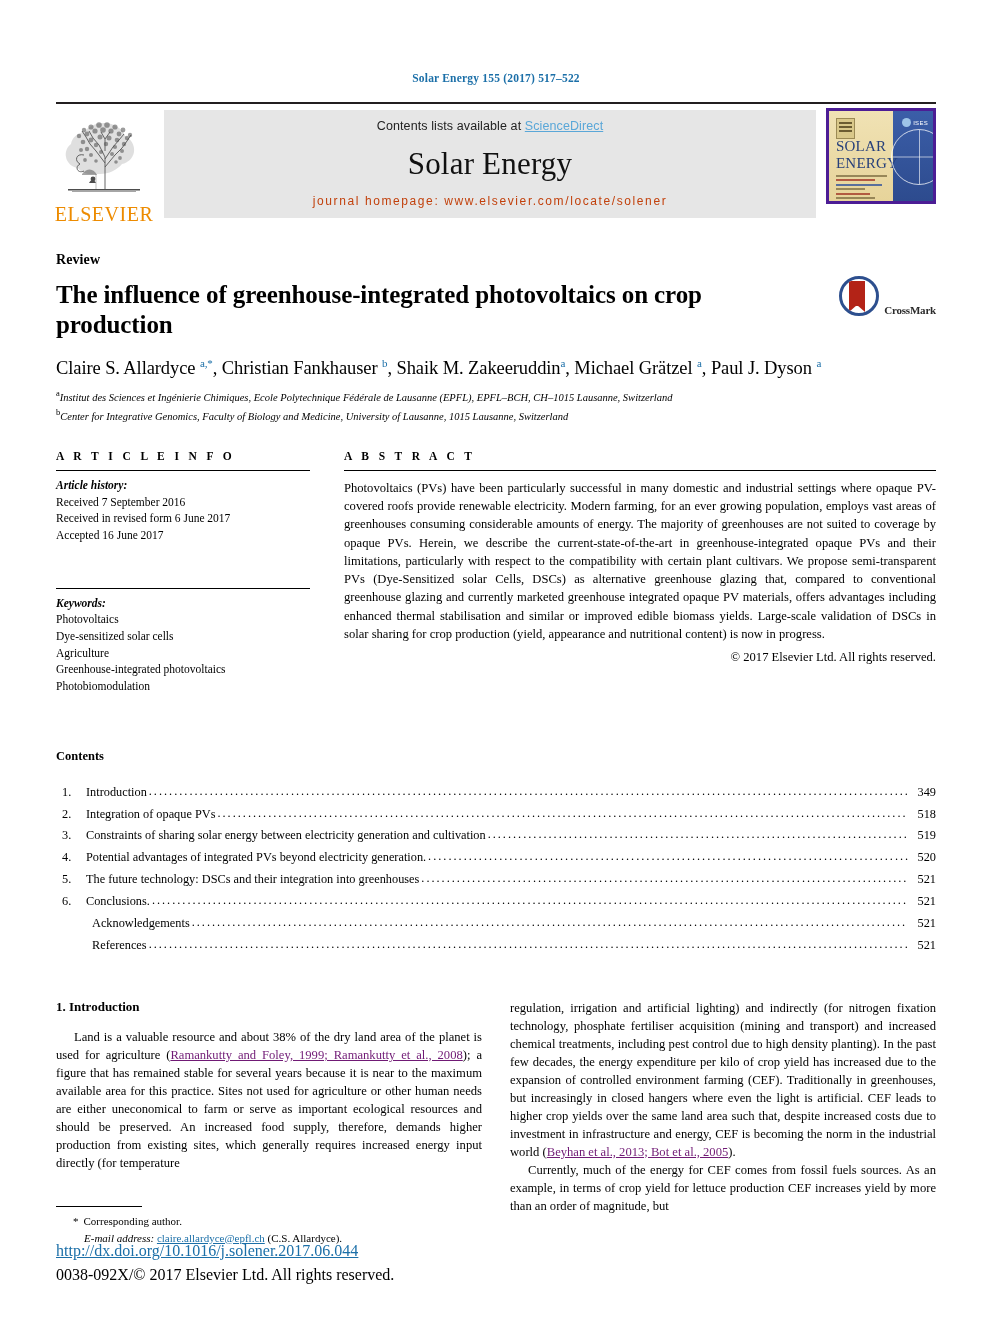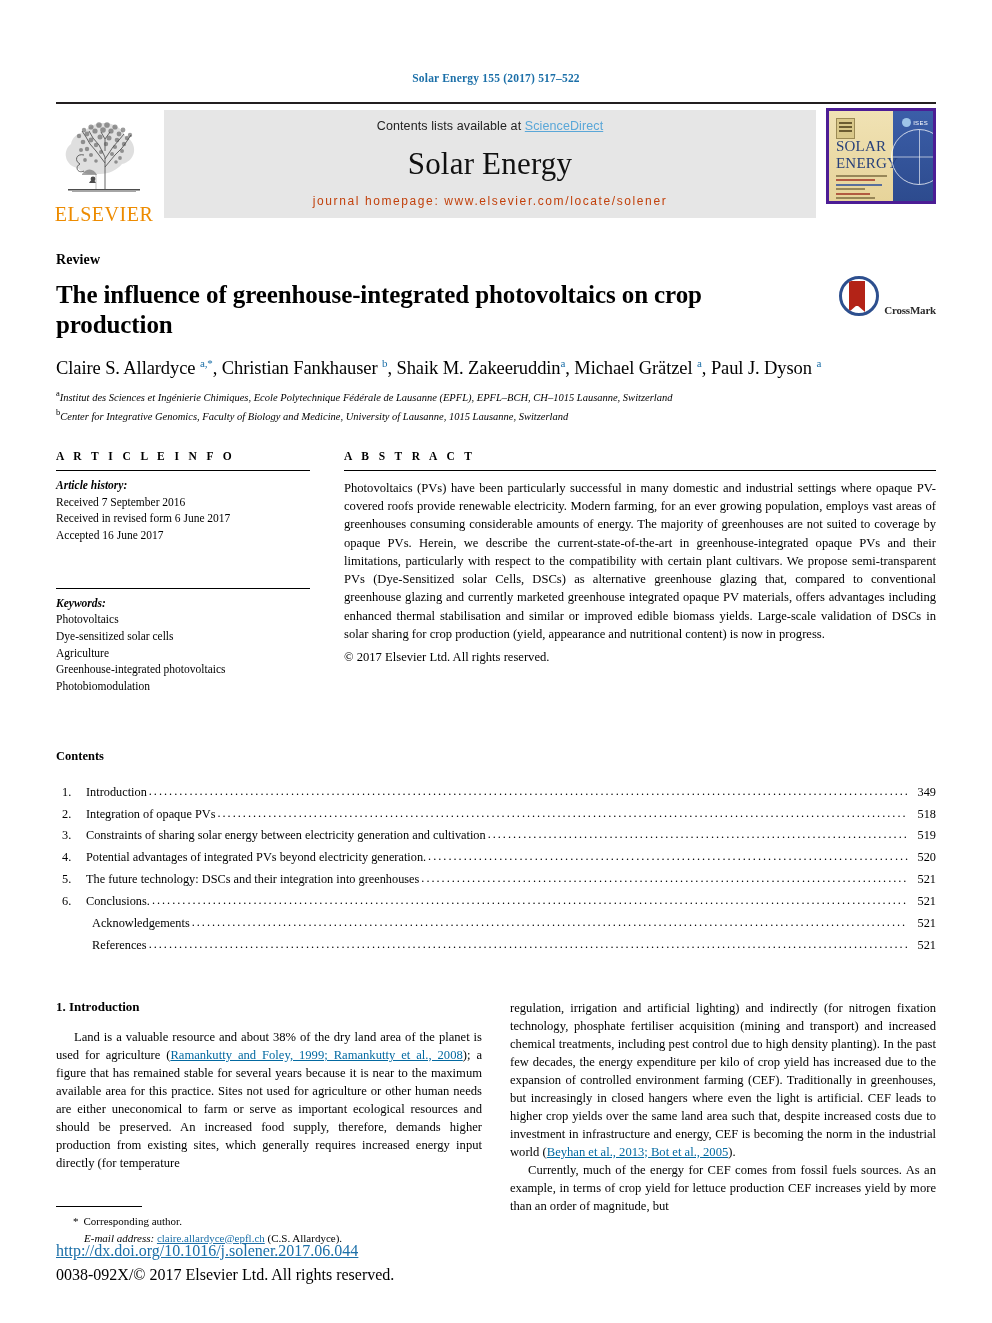--- a/index.html
+++ b/index.html
@@ -197,21 +197,21 @@
   .sec-head {
     font-weight: bold; font-size: 11.5px; letter-spacing: 3.4px;
   }
   .rule { border-top: 1.6px solid #000; margin-top: 8px; }
   .sub-it { font-style: italic; font-weight: bold; font-size: 11.5px; }
   .info-body { font-size: 11.5px; line-height: 1.45; padding-top: 6px; }
   .kw-block { margin-top: 44px; }
   .abs-body {
     font-size: 12.6px; line-height: 1.45; text-align: justify; padding-top: 8px;
   }
-  .abs-copy { text-align: left; margin-top: 7px; font-size: 12.6px; }
+  .abs-copy { text-align: right; margin-top: 7px; font-size: 12.6px; }
 
   
   .contents-wrap { margin-top: 54px; }
   .contents-title { font-weight: bold; font-size: 12.5px; }
   .toc { margin-top: 18px; font-size: 12.3px; }
   .toc-row { display: flex; align-items: baseline; line-height: 1.78; }
   .toc-num { width: 30px; flex: 0 0 30px; padding-left: 6px; box-sizing: border-box; }
   .toc-label { white-space: nowrap; }
   .toc-dots {
     flex: 1 1 auto; margin: 0 2px; overflow: hidden; white-space: nowrap;
@@ -225,21 +225,21 @@
   .body-cols {
     display: flex; gap: 28px; margin-top: 42px;
   }
   .bcol { flex: 1 1 0; }
   .h2 { font-weight: bold; font-size: 13px; margin-bottom: 13px; }
   .p {
     font-size: 12.6px; line-height: 1.43; text-align: justify;
     text-indent: 18px; margin: 0;
   }
   .p.noind { text-indent: 0; }
-  .cite { color: #0369a1; text-decoration: underline; }
+  .cite { color: #701a75; text-decoration: underline; }
 
   
   .footnote { margin-top: 34px; font-size: 11px; }
   .fn-rule { border-top: 1px solid #000; width: 86px; margin-bottom: 6px; }
   .fn-line { line-height: 1.55; }
   .fn-line .star { margin-right: 5px; }
   .fn-indent { padding-left: 17px; }
   .fn-it { font-style: italic; }
   .link { color: #1b6fa8; }
 

